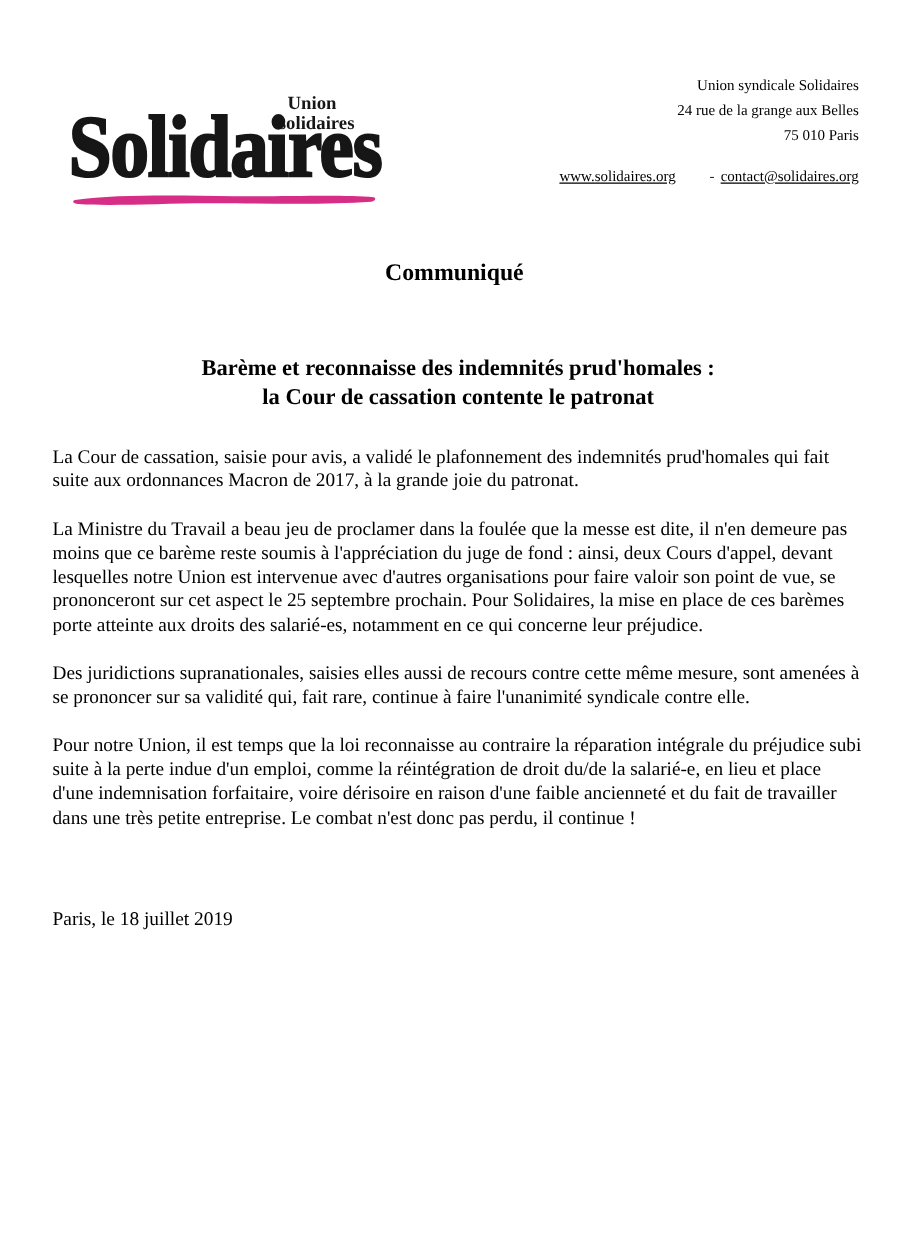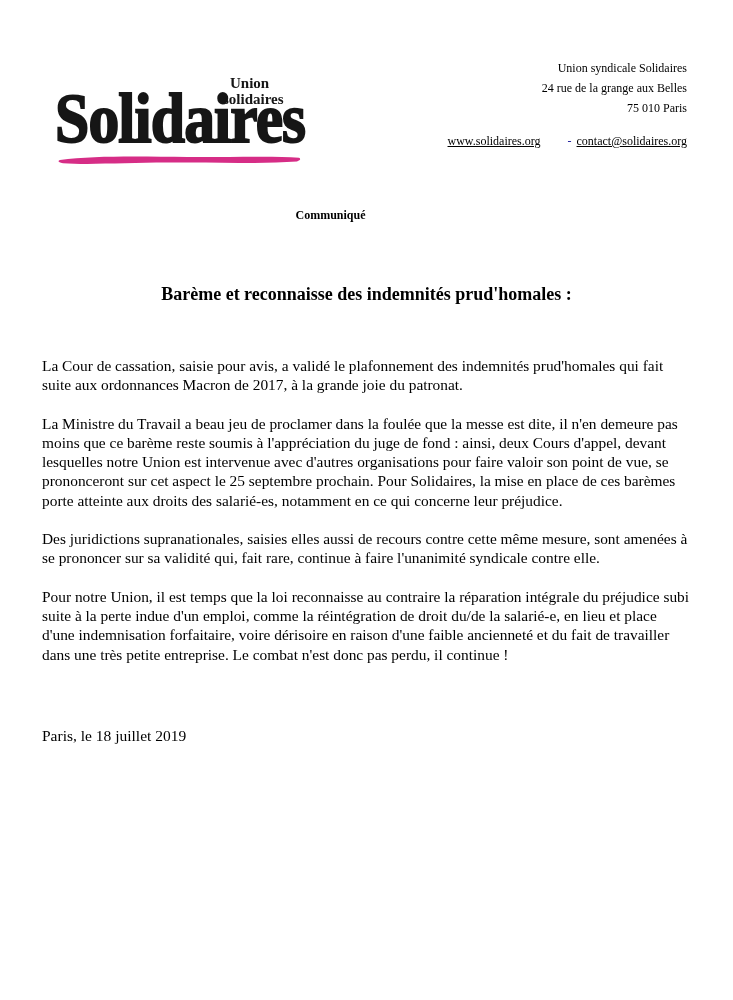--- a/index.html
+++ b/index.html
@@ -38,21 +38,21 @@
     position: absolute; left: 327px; top: 58px; width: 360px;
     text-align: right; font-size: 12px; line-height: 20px;
   }
   .links { margin-top: 13px; }
   .links a { color: #000000; cursor: pointer; }
   .links .sep { color: #17179a; padding: 0 5px 0 27px; }
 
   
   .kicker {
     position: absolute; left: 0; top: 208px; width: 661px;
-    text-align: center; font-weight: bold; font-size: 12px;
+    text-align: center; font-weight: bold; font-size: 19px; padding-left: 33px;
   }
   .title {
     position: absolute; left: 0; top: 283px; width: 733px;
     text-align: center; font-weight: bold; font-size: 18px; line-height: 22.5px;
   }
 
   
   .content {
     position: absolute; left: 42px; top: 356px; width: 650px;
     font-size: 15.4px; line-height: 19.3px; text-align: left;
@@ -88,20 +88,21 @@
     <div>75 010 Paris</div>
     <div class="links">
       <a href="#">www.solidaires.org</a><span class="sep">-</span><a href="#">contact@solidaires.org</a>
     </div>
   </div>
 
   <div class="kicker">Communiqué</div>
 
   <h1 class="title" style="margin:0; font-size:18px;">
     <div>Barème et reconnaisse des indemnités prud'homales :</div>
+    <div>la Cour de cassation contente le patronat</div>
   </h1>
 
   <main class="content">
     <p>La Cour de cassation, saisie pour avis, a validé le plafonnement des indemnités prud'homales qui fait suite aux ordonnances Macron de 2017, à la grande joie du patronat.</p>
     <p>La Ministre du Travail a beau jeu de proclamer dans la foulée que la messe est dite, il n'en demeure pas moins que ce barème reste soumis à l'appréciation du juge de fond : ainsi, deux Cours d'appel, devant lesquelles notre Union est intervenue avec d'autres organisations pour faire valoir son point de vue, se prononceront sur cet aspect le 25 septembre prochain. Pour Solidaires, la mise en place de ces barèmes porte atteinte aux droits des salarié-es, notamment en ce qui concerne leur préjudice.</p>
     <p>Des juridictions supranationales, saisies elles aussi de recours contre cette même mesure, sont amenées à se prononcer sur sa validité qui, fait rare, continue à faire l'unanimité syndicale contre elle.</p>
     <p>Pour notre Union, il est temps que la loi reconnaisse au contraire la réparation intégrale du préjudice subi suite à la perte indue d'un emploi, comme la réintégration de droit du/de la salarié-e, en lieu et place d'une indemnisation forfaitaire, voire dérisoire en raison d'une faible ancienneté et du fait de travailler dans une très petite entreprise. Le combat n'est donc pas perdu, il continue !</p>
   </main>
 
   <div class="dateline">

